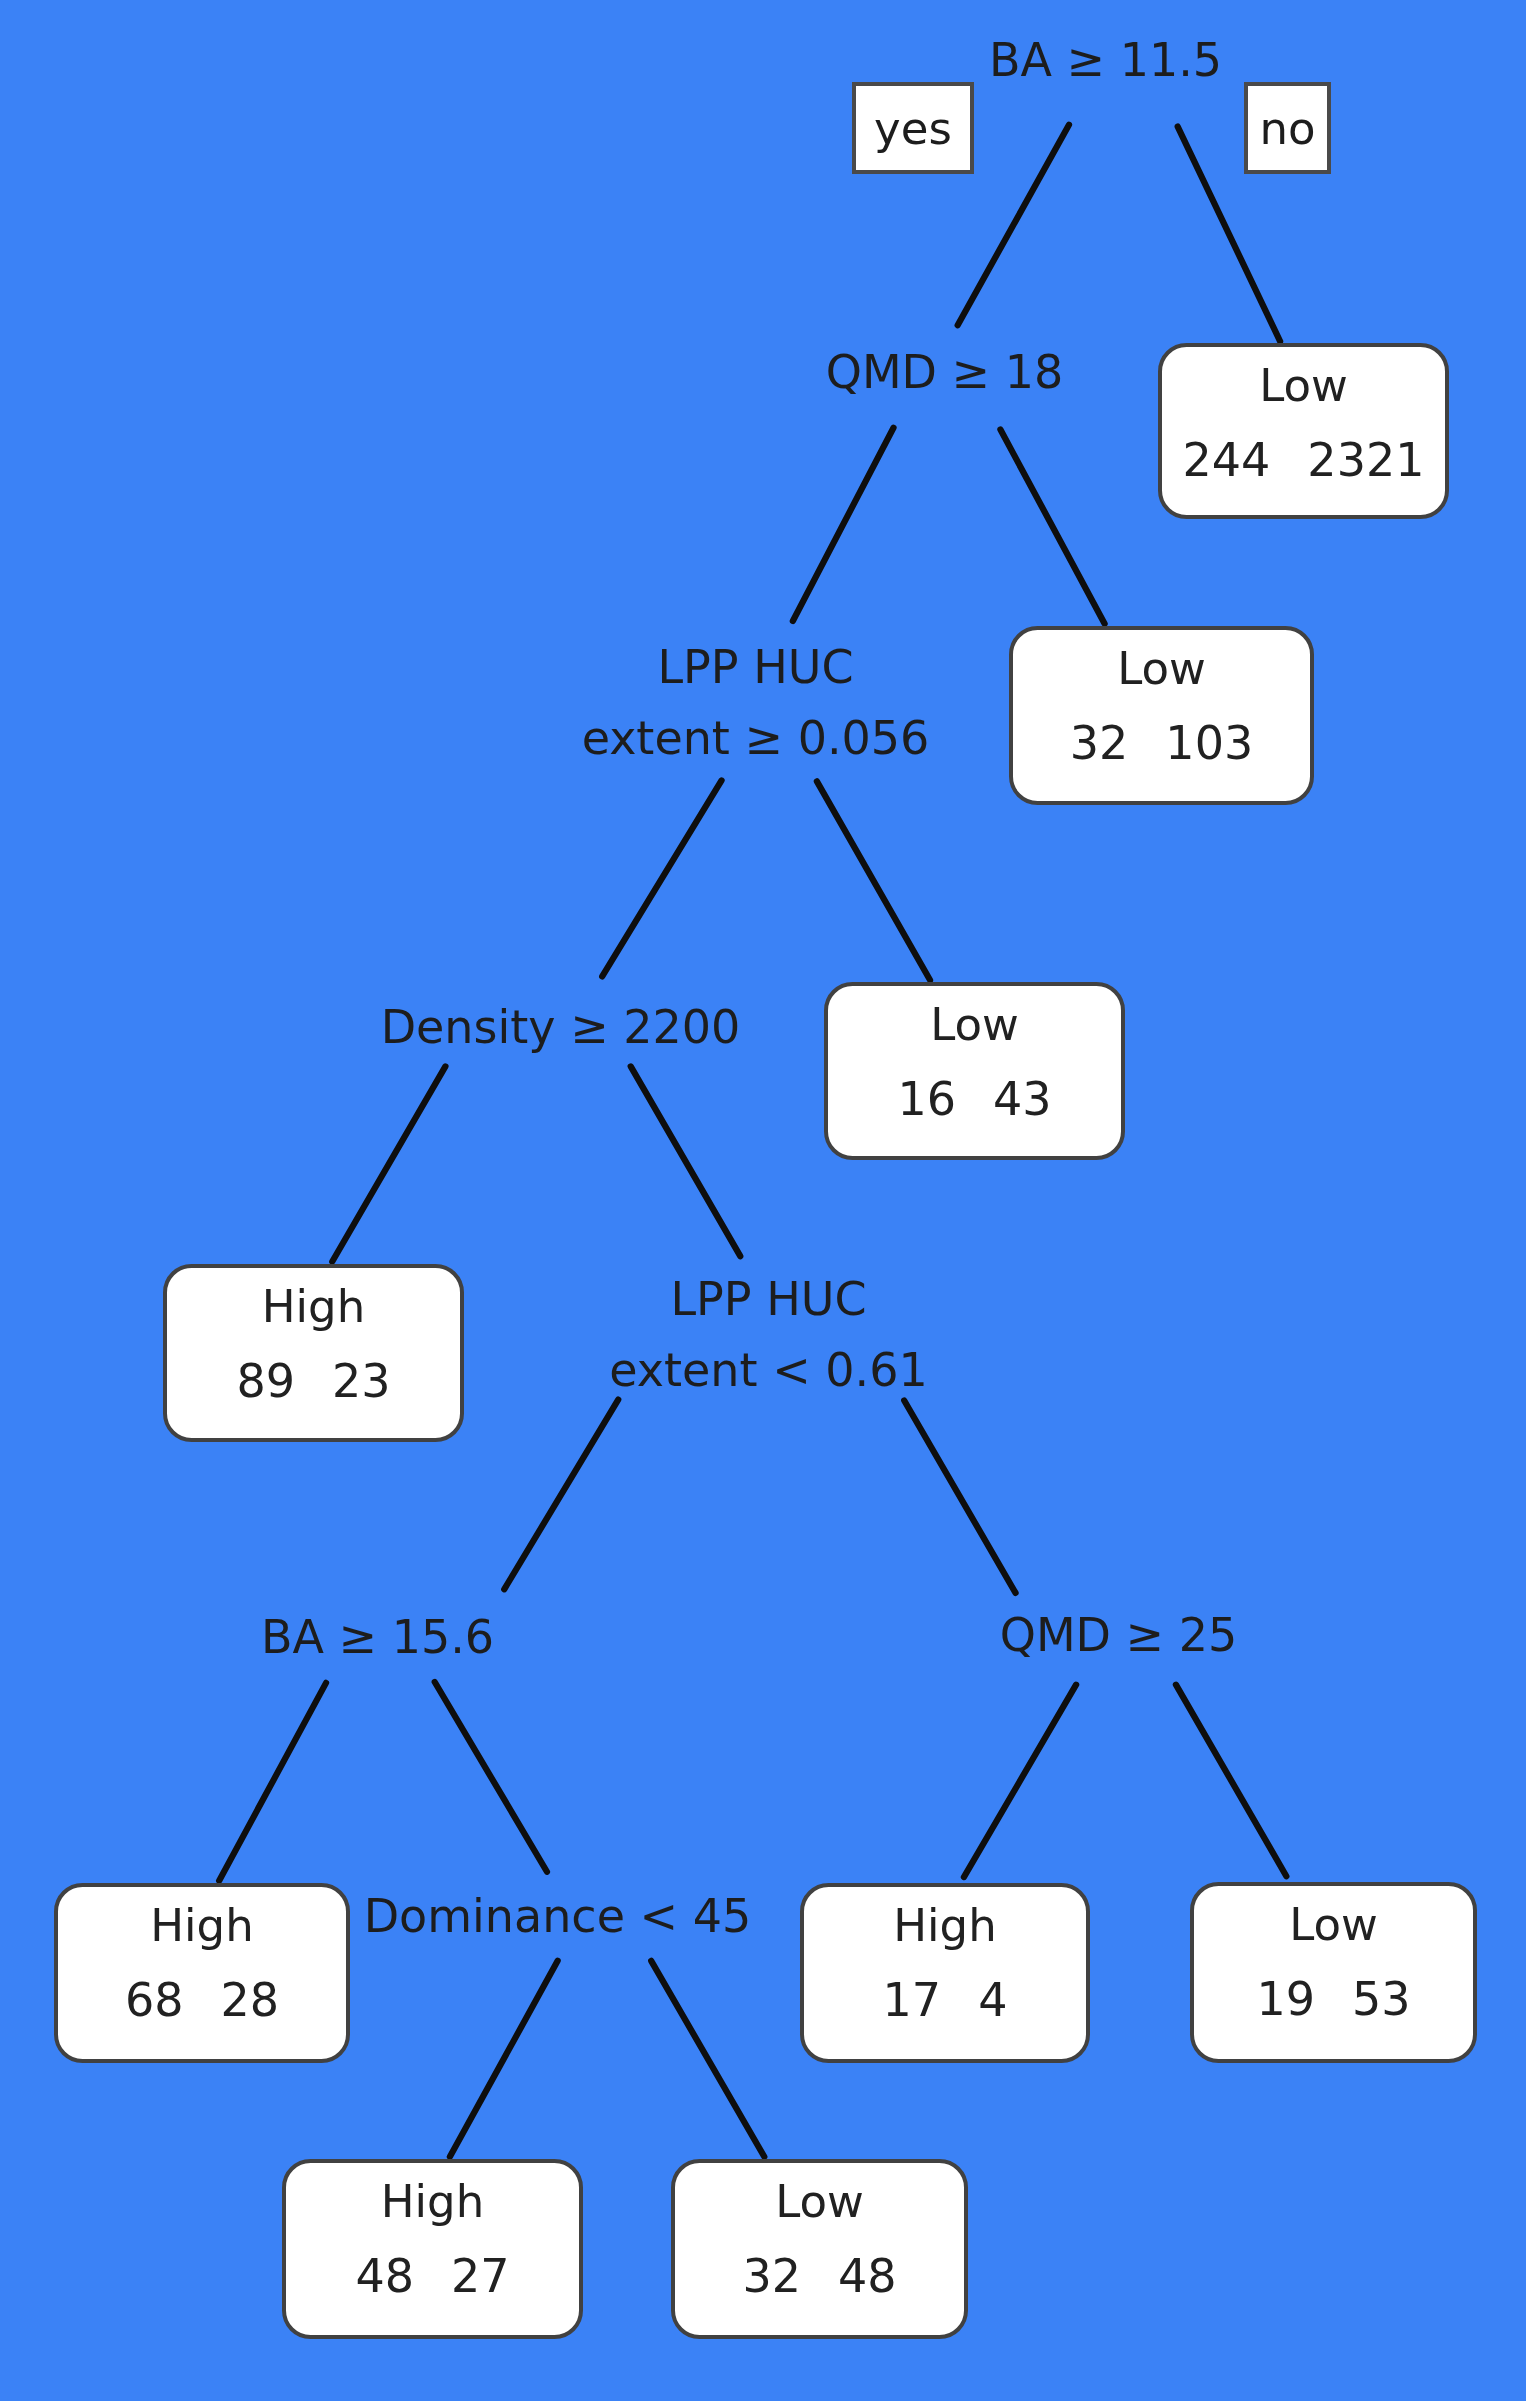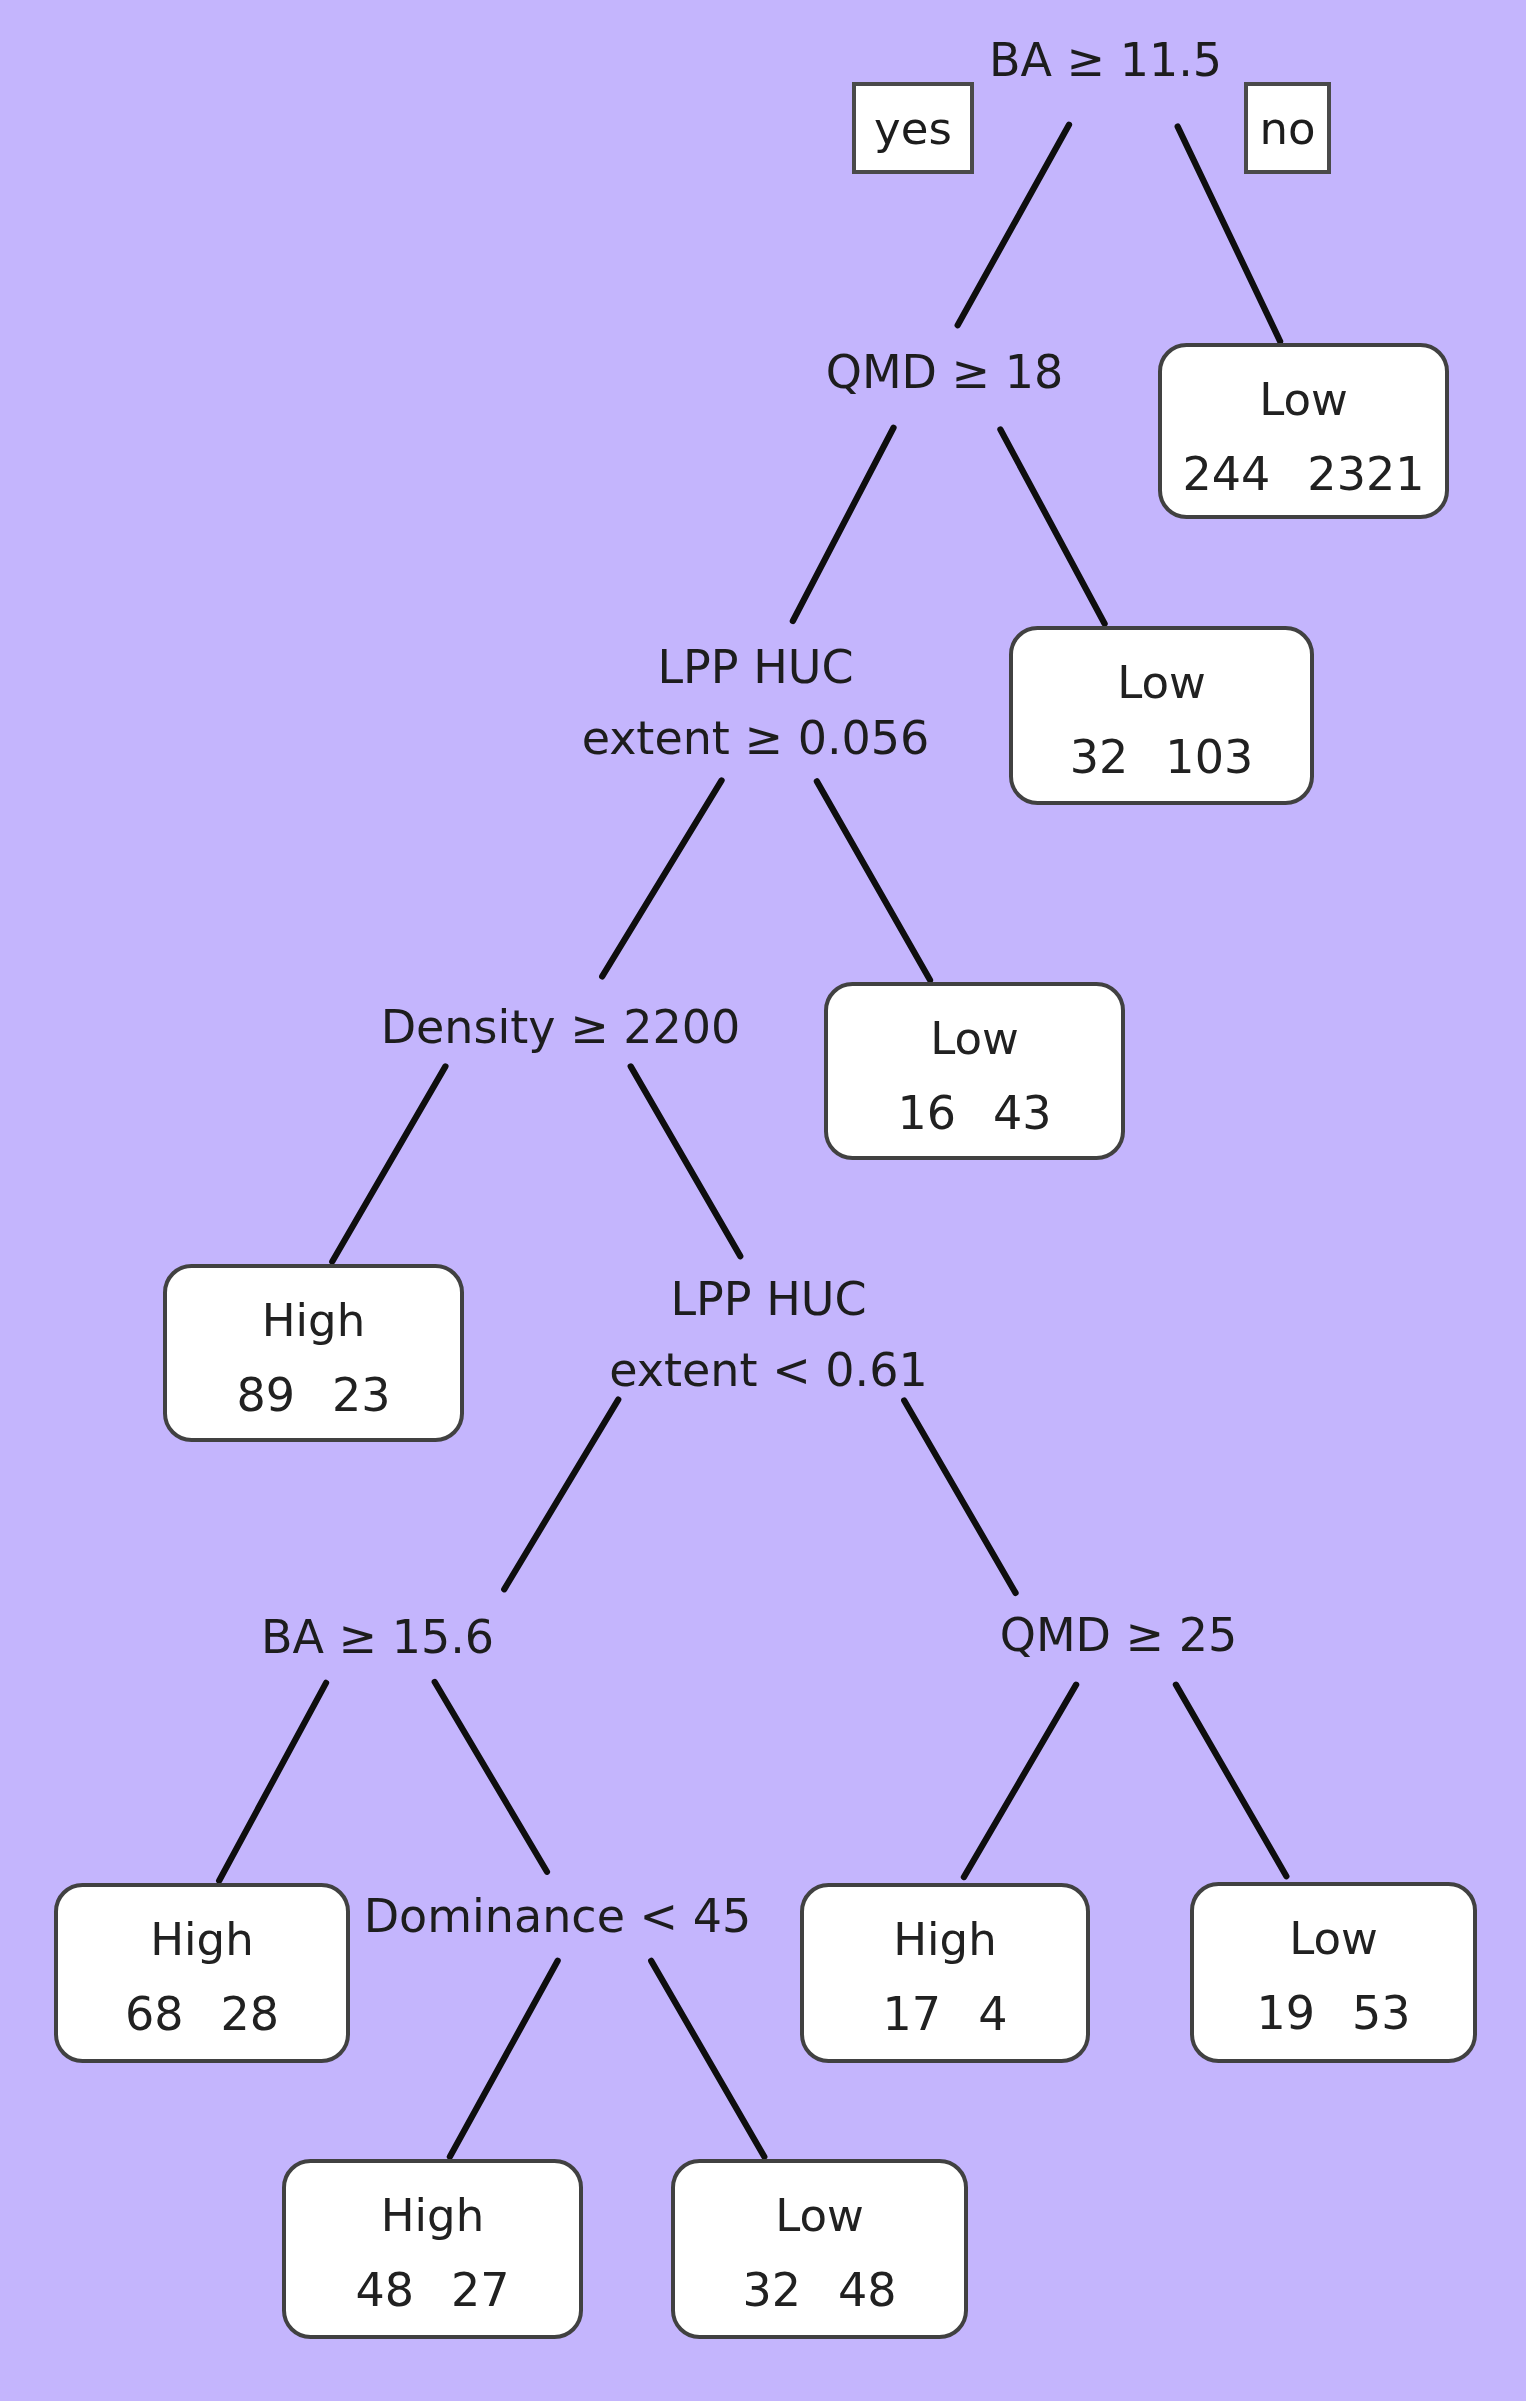--- a/index.html
+++ b/index.html
@@ -4,21 +4,21 @@
 <style>
   html,body{margin:0;padding:0;}
   body{
     font-family:"DejaVu Sans","Liberation Sans",sans-serif;
     background:#ffffff;
   }
   .canvas{
     position:relative;
     width:1526px;
     height:2401px;
-    background:#c4b5fd;
+    background:#3b82f6;
     overflow:hidden;
   }
   .edges{
     position:absolute;
     left:0;top:0;
     width:1526px;height:2401px;
   }
   .edges line{
     stroke:#0e0e0e;
     stroke-width:7;
@@ -47,21 +47,21 @@
   }
   .leaf{
     position:absolute;
     border:4.5px solid #414141;
     border-radius:28.5px;
     background:#ffffff;
     box-sizing:border-box;
     display:flex;
     flex-direction:column;
     justify-content:flex-start;
-    padding-top:15px;
+    padding-top:1px;
     color:#212121;
   }
   .leaf .leaf-label{
     text-align:center;
     font-size:45px;
     line-height:75px;
     white-space:nowrap;
   }
   .leaf .leaf-counts{
     display:flex;

